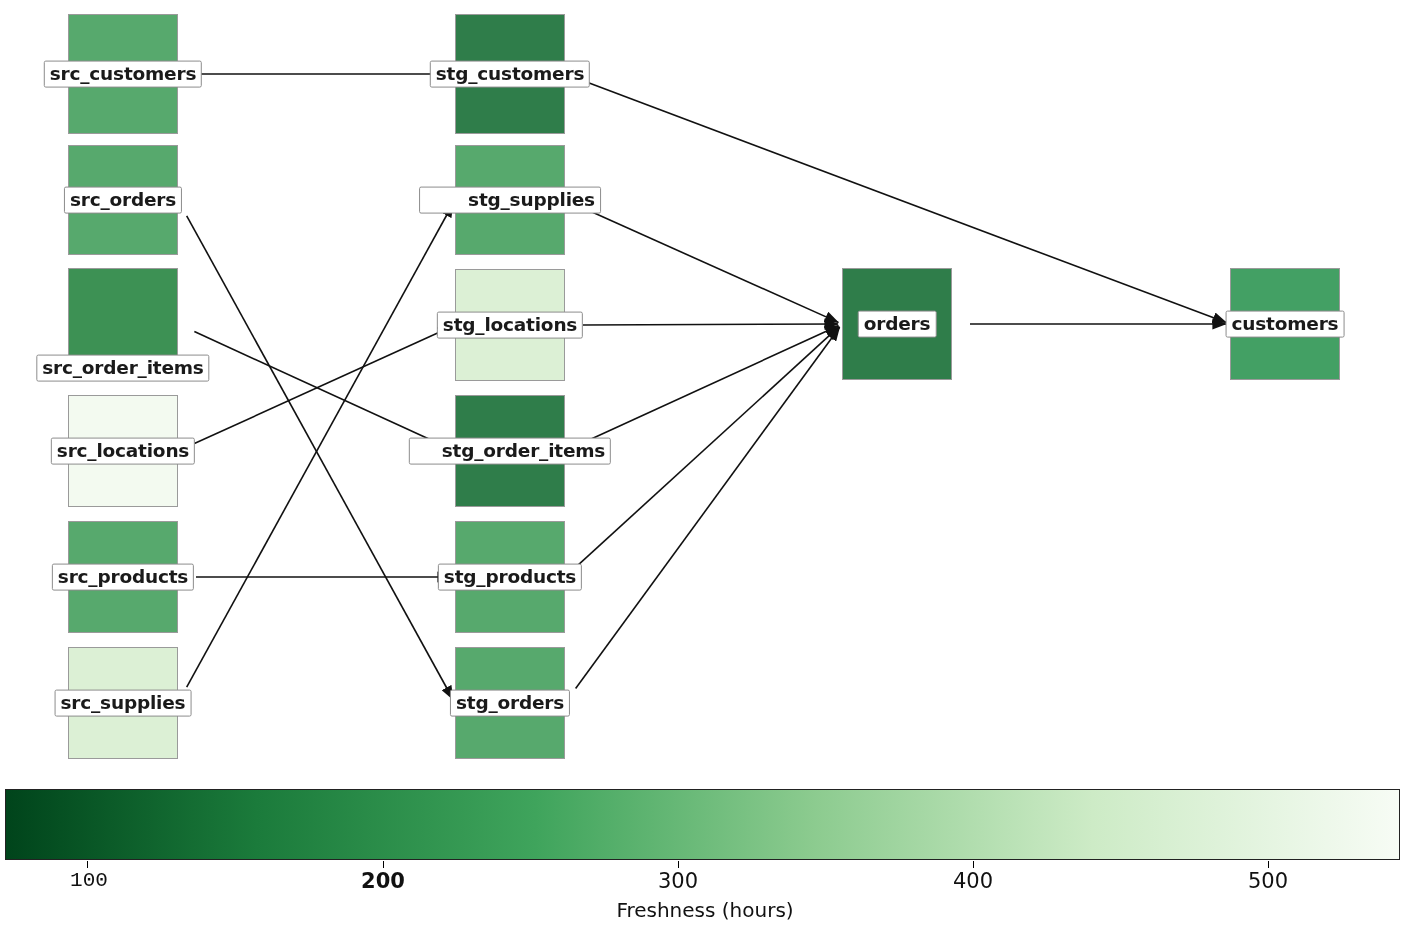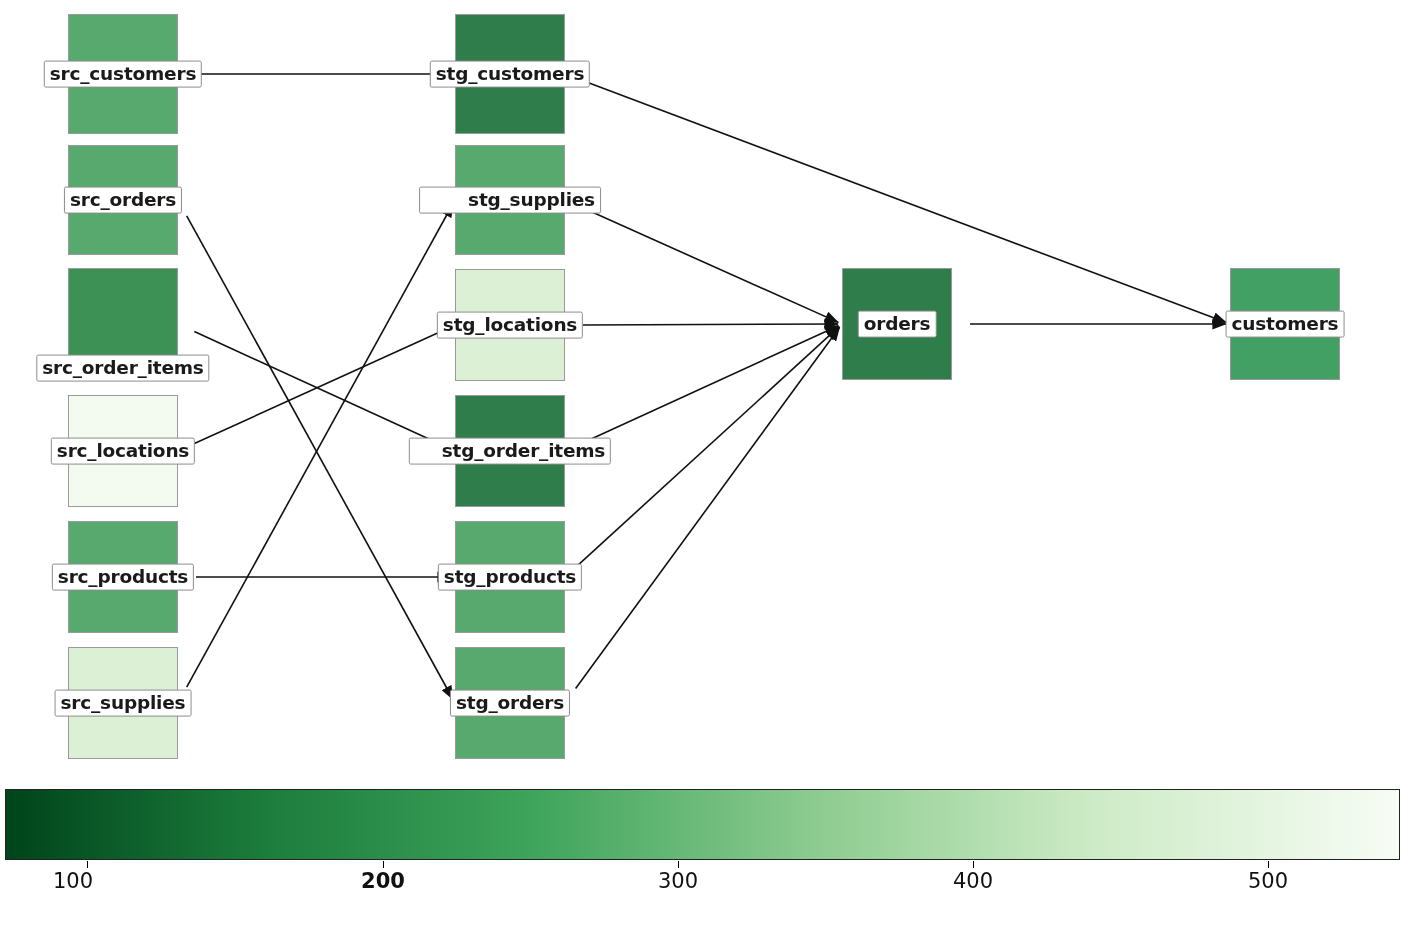--- a/index.html
+++ b/index.html
@@ -146,24 +146,25 @@
       <div class="node-label" style="left: 510px; top: 703px;">stg_orders</div>
       <div class="node-label" style="left: 897px; top: 324px;">orders</div>
       <div class="node-label" style="left: 1285px; top: 324px;">customers</div>
     </div>
 
   <div id="colorbar-wrap">
     <div id="colorbar-grad" style="background: linear-gradient(to right, rgb(0, 68, 27) 0%, rgb(27, 123, 59) 18%, rgb(63, 164, 92) 38%, rgb(140, 203, 143) 58%, rgb(205, 235, 198) 78%, rgb(247, 252, 245) 100%);"></div>
   </div>
   <div id="ticks-layer">
       <div class="cb-tick" style="left: 87px;"></div>
-      <div class="cb-ticklabel" style="left: 73px;">100</div>
+      <div class="cb-ticklabel" style="left: 89px; font-family: Liberation Mono, monospace;">100</div>
       <div class="cb-tick" style="left: 383px;"></div>
       <div class="cb-ticklabel" style="left: 383px; font-weight: bold;">200</div>
       <div class="cb-tick" style="left: 678px;"></div>
       <div class="cb-ticklabel" style="left: 678px;">300</div>
       <div class="cb-tick" style="left: 973px;"></div>
       <div class="cb-ticklabel" style="left: 973px;">400</div>
       <div class="cb-tick" style="left: 1268px;"></div>
       <div class="cb-ticklabel" style="left: 1268px;">500</div>
     </div>
+  <div id="cb-axislabel">Freshness (hours)</div>
 
 </div>
 
 </body></html>

